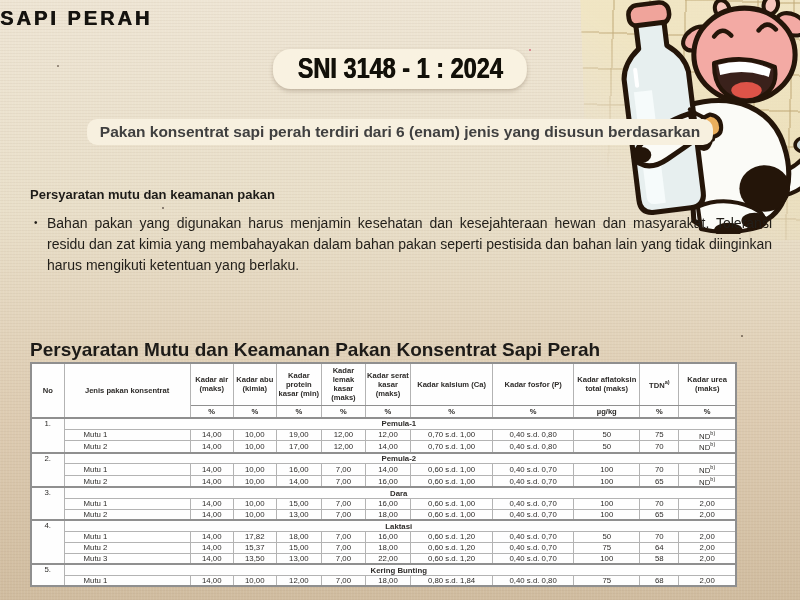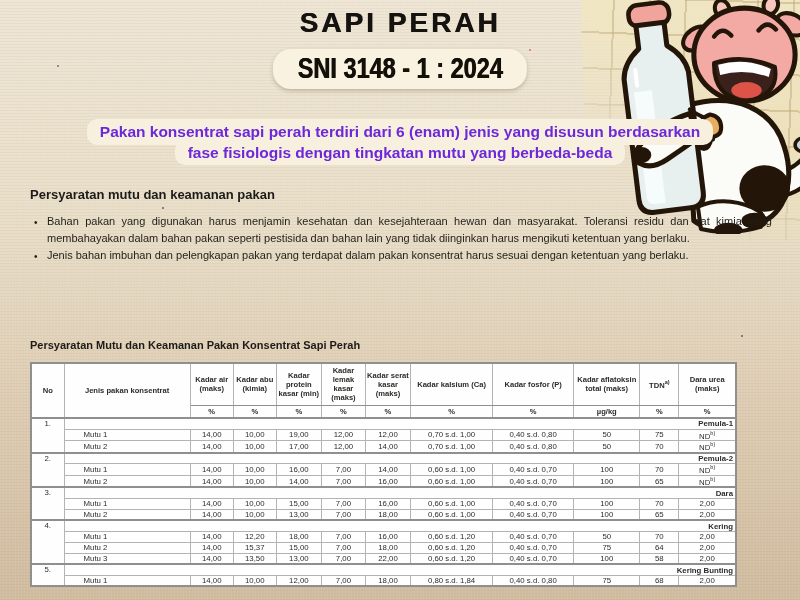--- a/index.html
+++ b/index.html
@@ -28,60 +28,60 @@
     background:
       repeating-linear-gradient(4deg, transparent 0 34px, rgba(186,160,104,.5) 34px 36px),
       repeating-linear-gradient(94deg, transparent 0 34px, rgba(186,160,104,.5) 34px 36px),
       linear-gradient(#f2e7c3, #ecdfb6);
     -webkit-mask-image: linear-gradient(215deg, #000 45%, transparent 80%);
     mask-image: linear-gradient(215deg, #000 45%, transparent 80%);
     opacity:.85;
   }
   .page-title {
     position:absolute; top:7px; left:0; right:0; z-index:2;
-    text-align:center; font-size:28px; font-weight:800; letter-spacing:3px;
+    font-size:20px; font-weight:800; letter-spacing:3px;
     color:#15130f; text-shadow: .6px 0 0 #15130f;
   }
   .sni-pill {
     position:absolute; top:49px; left:50%; transform:translateX(-50%); z-index:2;
     background:#f9f2e1; border-radius:18px; padding:4px 18px 7px;
     box-shadow: 0 2px 4px rgba(90,70,45,.28);
   }
   .sni-pill span{
     display:inline-block; font-size:25px; font-weight:800; letter-spacing:0;
     color:#121009; transform: scale(.94,1.18); text-shadow:.7px 0 0 #121009;
   }
   .cow { position:absolute; top:-4px; right:-16px; width:218px; height:238px; z-index:1; }
   .banner {
     position:absolute; top:119px; left:48px; right:48px; z-index:3;
-    text-align:center; font-weight:700; font-size:15.5px; line-height:1; color:#6d28d9;
+    text-align:center; font-weight:700; font-size:15.5px; line-height:1; color:#404040;
   }
   .banner .bline { display:inline-block; background:#f7f0df; padding:5px 13px; border-radius:10px; }
   .banner .l1 { margin-bottom:-7px; position:relative; z-index:1; }
   .req-heading { position:absolute; top:187px; left:30px; z-index:2; font-size:13px; font-weight:700; }
   .bullets { position:absolute; top:213px; left:32px; right:28px; z-index:2; list-style:none; }
   .bullets li {
     position:relative; padding-left:15px; text-align:justify;
-    font-size:11px; line-height:1.5; color:#211e19; margin-bottom:1px;
+    font-size:14px; line-height:1.5; color:#211e19; margin-bottom:1px;
   }
   .bullets li::before { content:"•"; position:absolute; left:2px; top:2px; font-size:10px; }
-  .table-title { position:absolute; top:339px; left:30px; z-index:2; font-size:11px; font-weight:700; }
+  .table-title { position:absolute; top:339px; left:30px; z-index:2; font-size:19px; font-weight:700; }
   .table-wrap { position:absolute; top:362px; left:30px; width:707px; z-index:2; }
   table.std {
     border-collapse:collapse; table-layout:fixed; width:100%;
     background:#fefefe; color:#2e2c2a; border:2px solid #8f8f8f;
   }
   .std th, .std td { border:1px solid #b3b3b3; text-align:center; vertical-align:middle; overflow:hidden; }
   .std thead th { font-weight:700; font-size:7.6px; line-height:1.2; padding:1px 1px; height:42px; }
   .std thead tr.units th { height:13px; font-size:7.6px; }
   .std thead tr.units th, .std thead tr:first-child th { border-bottom-color:#8f8f8f; }
   .std thead tr.units th { border-bottom-width:2px; }
   .std tbody td { font-size:7.8px; height:11px; padding:0 2px; }
   .std tbody td.no { vertical-align:top; font-size:7.8px; }
-  .std tbody td.gname { text-align:right; font-weight:700; padding-left:0; }
+  .std tbody td.gname { text-align:center; font-weight:700; padding-left:0; }
   .std tbody td.mutu { text-align:left; padding-left:19px; }
   .std tbody tr.group-row td { border-top:2px solid #8f8f8f; }
   .std sup { font-size:5.5px; vertical-align:super; }
 </style>
 </head>
 <body>
 
 <div class="specks"></div>
 <div class="tile-grid"></div>
 
@@ -134,27 +134,25 @@
   </g>
 </svg>
 
 <div class="page-title">SAPI PERAH</div>
 <div class="sni-pill">
   <span>SNI 3148 - 1 : 2024</span>
 </div>
 
 <div class="banner">
   <div><span class="bline l1">Pakan konsentrat sapi perah terdiri dari 6 (enam) jenis yang disusun berdasarkan</span></div>
-  <div><span class="bline l2">fase fisiologis dengan tingkatan mutu yang berbeda-beda</span></div>
 </div>
 
 <div class="req-heading">Persyaratan mutu dan keamanan pakan</div>
 <ul class="bullets">
   <li>Bahan pakan yang digunakan harus menjamin kesehatan dan kesejahteraan hewan dan masyarakat. Toleransi residu dan zat kimia yang membahayakan dalam bahan pakan seperti pestisida dan bahan lain yang tidak diinginkan harus mengikuti ketentuan yang berlaku.</li>
-  <li>Jenis bahan imbuhan dan pelengkapan pakan yang terdapat dalam pakan konsentrat harus sesuai dengan ketentuan yang berlaku.</li>
 </ul>
 
 <div class="table-title">Persyaratan Mutu dan Keamanan Pakan Konsentrat Sapi Perah</div>
 <div class="table-wrap">
   <table class="std">
     <colgroup>
       <col style="width:33px">
         <col style="width:126px">
         <col style="width:43px">
         <col style="width:43px">
@@ -173,21 +171,21 @@
           <th rowspan="2">Jenis pakan konsentrat</th>
           <th>Kadar air (maks)</th>
           <th>Kadar abu (kimia)</th>
           <th>Kadar protein kasar (min)</th>
           <th>Kadar lemak kasar (maks)</th>
           <th>Kadar serat kasar (maks)</th>
           <th>Kadar kalsium (Ca)</th>
           <th>Kadar fosfor (P)</th>
           <th>Kadar aflatoksin total (maks)</th>
           <th>TDN<sup>a)</sup></th>
-          <th>Dara urea (maks)</th>
+          <th>Kadar urea (maks)</th>
         </tr>
         <tr class="units">
           <th>%</th>
           <th>%</th>
           <th>%</th>
           <th>%</th>
           <th>%</th>
           <th>%</th>
           <th>%</th>
           <th>µg/kg</th>
@@ -281,26 +279,26 @@
           <td>7,00</td>
           <td>18,00</td>
           <td>0,60 s.d. 1,00</td>
           <td>0,40 s.d. 0,70</td>
           <td>100</td>
           <td>65</td>
           <td>2,00</td>
         </tr>
         <tr class="group-row">
           <td class="no" rowspan="4">4.</td>
-          <td class="gname" colspan="11">Kering</td>
-        </tr>
-        <tr class="data-row">
-          <td class="mutu">Mutu 1</td>
-          <td>14,00</td>
-          <td>12,20</td>
+          <td class="gname" colspan="11">Laktasi</td>
+        </tr>
+        <tr class="data-row">
+          <td class="mutu">Mutu 1</td>
+          <td>14,00</td>
+          <td>17,82</td>
           <td>18,00</td>
           <td>7,00</td>
           <td>16,00</td>
           <td>0,60 s.d. 1,20</td>
           <td>0,40 s.d. 0,70</td>
           <td>50</td>
           <td>70</td>
           <td>2,00</td>
         </tr>
         <tr class="data-row">

